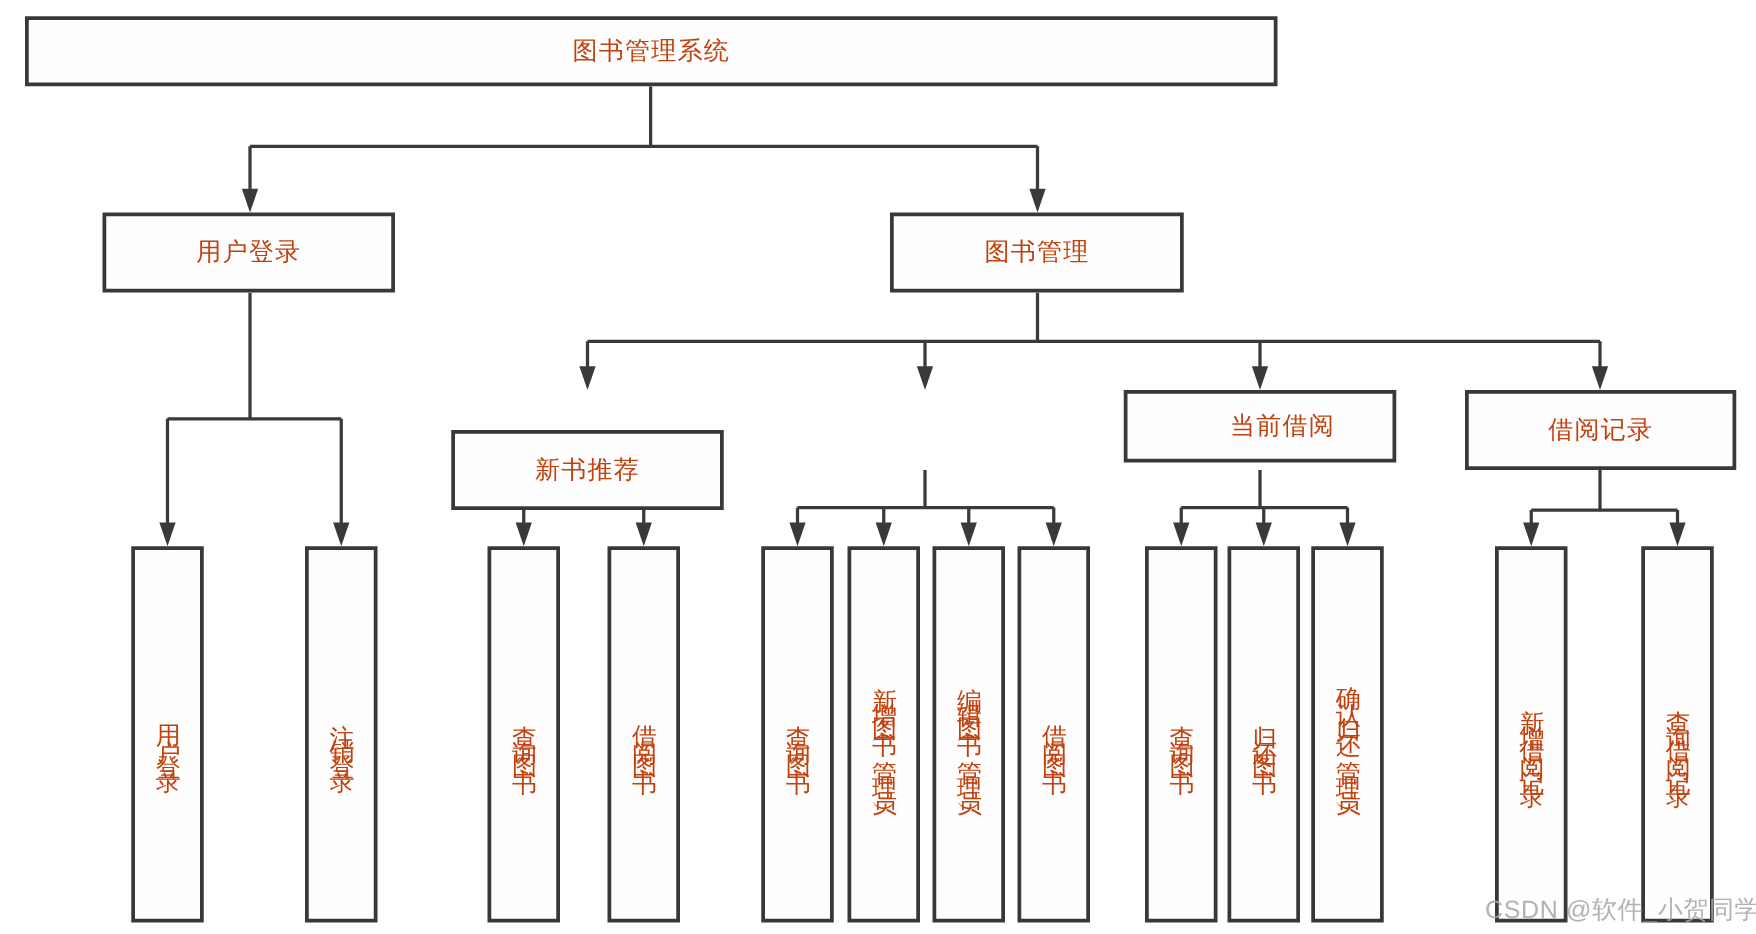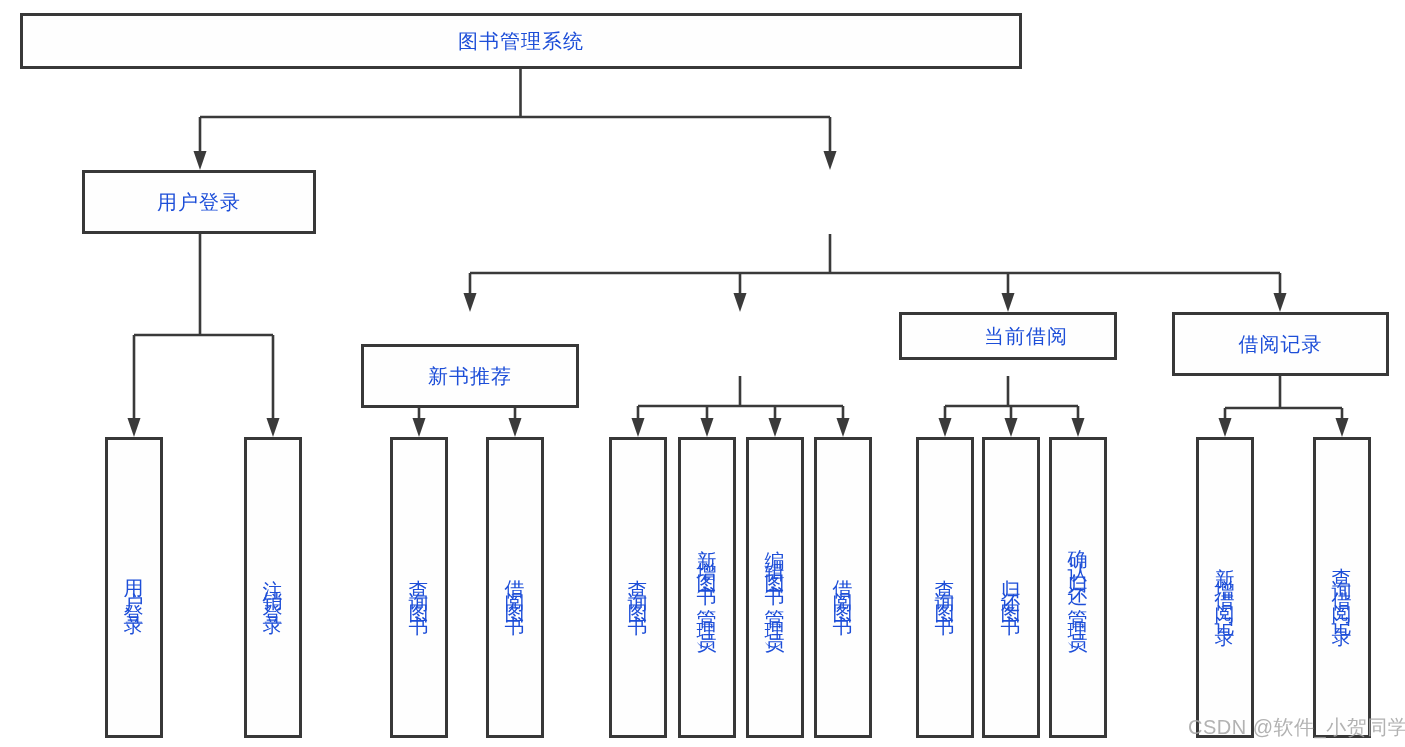--- a/index.html
+++ b/index.html
@@ -15,21 +15,21 @@
     position: absolute;
     left: 0; top: 0;
     width: 1405px; height: 747px;
     pointer-events: none;
   }
   .node {
     position: absolute;
     box-sizing: border-box;
     border: 3px solid #383838;
     background: #fefefe;
-    color: #1d4ed8;
+    color: #c2410c;
     display: flex;
     align-items: center;
     justify-content: center;
     font-size: 20px;
     line-height: 1;
     z-index: 2;
   }
   .node.h span { letter-spacing: 1px; white-space: nowrap; }
   .node.v .vtext {
     writing-mode: vertical-rl;
@@ -86,25 +86,28 @@
     </g>
   </svg>
 
   <div class="node h" style="left:20px; top:13px; width:1002px; height:56px;">
     <span>图书管理系统</span>
   </div>
 
   <div class="node h" style="left:82px; top:170px; width:234px; height:64px;">
     <span>用户登录</span>
   </div>
+  <div class="node h" style="left:712px; top:170px; width:235px; height:64px;">
+    <span>图书管理</span>
+  </div>
 
   <div class="node h" style="left:361px; top:312px; width:218px; height:64px;margin-top:32px;">
     <span>新书推荐</span>
   </div>
-  <div class="node h" style="left:899px; top:312px; width:218px; height:48px;padding-left:36px;">
+  <div class="node h" style="left:899px; top:312px; width:218px; height:58px;padding-left:36px;">
     <span>当前借阅</span>
   </div>
   <div class="node h" style="left:1172px; top:312px; width:217px; height:64px;">
     <span>借阅记录</span>
   </div>
 
   <div class="node v" style="left:105px; top:437px; width:58px; height:301px;">
     <span class="vtext">用户登录</span>
   </div>
   <div class="node v" style="left:244px; top:437px; width:58px; height:301px;">

